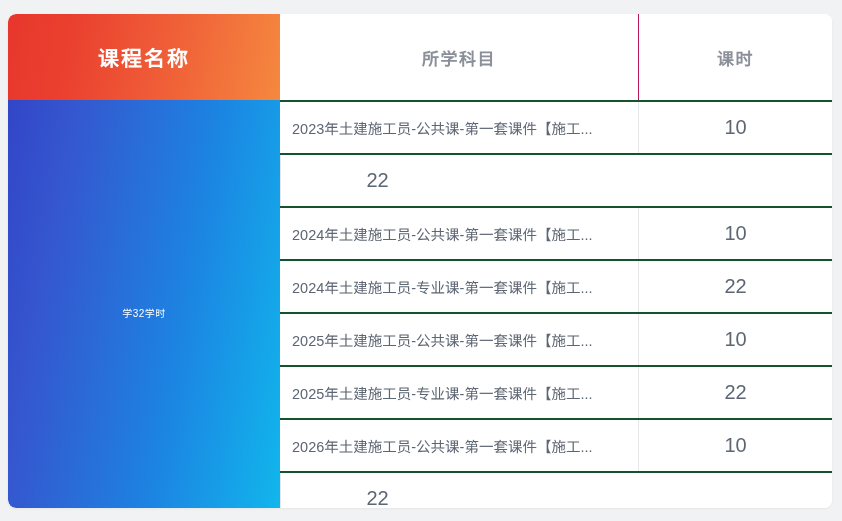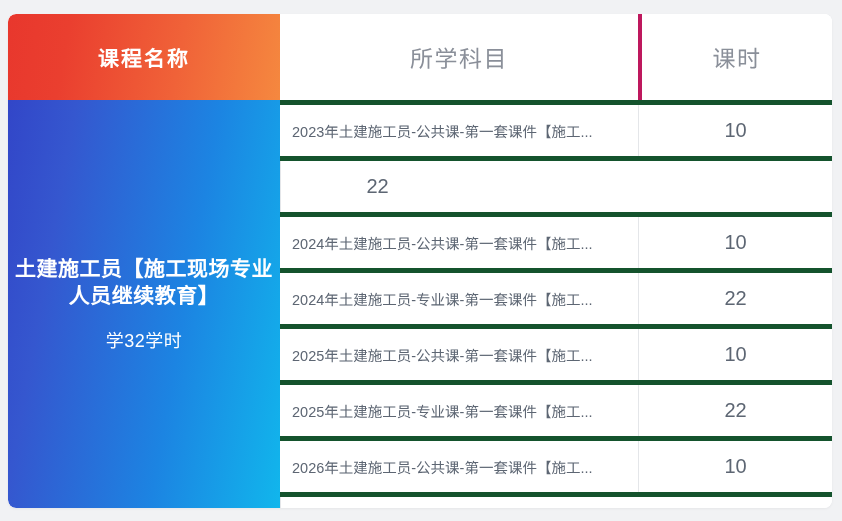--- a/index.html
+++ b/index.html
@@ -78,21 +78,21 @@
     font-weight: 700;
     line-height: 1.28;
     text-align: center;
     letter-spacing: 0.5px;
     max-width: 262px;
   }
 
   #course-subtitle {
     margin-top: 16px;
     color: #ffffff;
-    font-size: 18px;
+    font-size: 10px;
     font-weight: 400;
     text-align: center;
     letter-spacing: 0.5px;
   }
 
   
   #subject-table {
     flex: 1 1 auto;
     display: flex;
     flex-direction: column;
@@ -110,29 +110,29 @@
     height: 86px;
     flex: 0 0 86px;
     background: #ffffff;
   }
 
   #table-head .cell {
     display: flex;
     align-items: center;
     justify-content: center;
     color: #8a8f99;
-    font-size: 23px;
-    font-weight: 400;
+    font-size: 17px;
+    font-weight: 700;
     letter-spacing: 1.5px;
   }
 
   .body-row {
     height: 51px;
     flex: 0 0 51px;
-    border-top: 5px solid #14532d;
+    border-top: 2px solid #14532d;
   }
 
   .cell {
     box-sizing: border-box;
     display: flex;
     align-items: center;
     min-width: 0;
   }
 
   .cell-subject {
@@ -156,39 +156,38 @@
     font-size: 20px;
   }
 
   #table-head .cell-subject {
     justify-content: center;
     padding-left: 0;
     padding-right: 0;
   }
 
   #table-head .cell-hours {
-    border-left: 4px solid #be185d;
+    border-left: 1px solid #be185d;
     text-align: center;
   }
 </style>
 </head>
 <body>
 
 <div id="stage">
 
   <div id="course-card">
 
     <div id="course-panel">
 
       <div id="panel-header">
         <span id="panel-header-label">课程名称</span>
       </div>
 
       <div id="panel-body">
-        <div id="course-title">土建施工员【施工现场专业人员继续教育】</div>
         <div id="course-subtitle">学32学时</div>
       </div>
 
     </div>
 
     <div id="subject-table">
 
       <div id="table-head" class="table-row">
         <div class="cell cell-subject">所学科目</div>
         <div class="cell cell-hours">课时</div>

